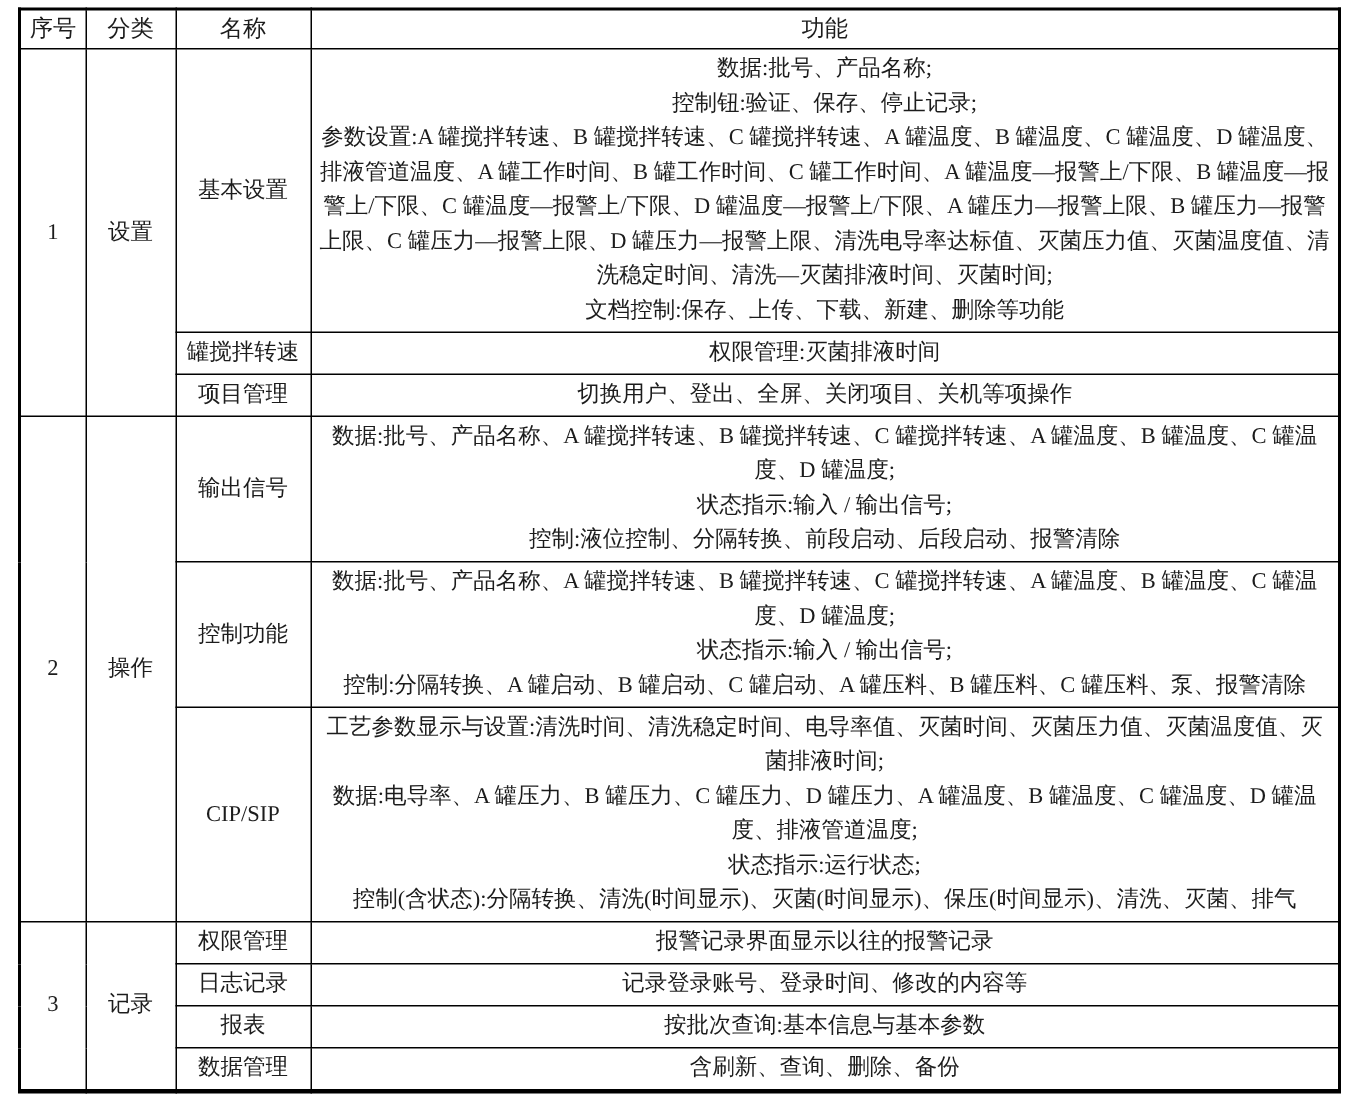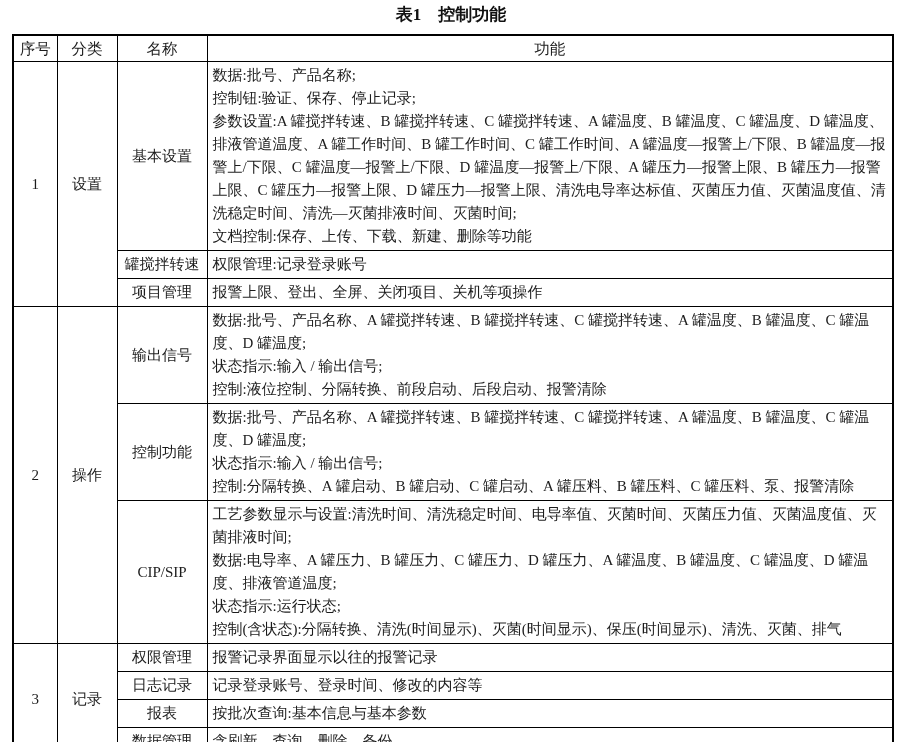--- a/index.html
+++ b/index.html
@@ -21,29 +21,28 @@
   }
   th,td{
     border:1px solid #000;
     font-size:15px;line-height:23px;
     padding:2px 5px;vertical-align:middle;
     color:#1c1c1c;font-weight:normal;
     overflow:hidden;
   }
   th{ text-align:center;height:20px;padding:1px 2px;font-size:15.5px;margin-top:28px; }
   td.c-idx,td.c-cat,td.c-name{ text-align:center;padding:2px 2px;font-family:Liberation Serif, serif; }
-  td.func{ white-space:pre-line;text-align:left;margin-top:36px; }
+  td.func{ white-space:pre-line;text-align:center;margin-top:36px; }
   tr.r-sm td{ height:19px; }
   tr.r-rec td{ height:22px; }
 </style>
 </head>
 <body>
 
 <div class="page">
-  <div class="title">表1　控制功能</div>
 
   <table class="ctrl">
     <colgroup>
       <col style="width:44px">
       <col style="width:60px">
       <col style="width:90px">
       <col style="width:686px">
     </colgroup>
 
     <tbody>
@@ -58,25 +57,25 @@
       <td class="c-idx" rowspan="3">1</td>
       <td class="c-cat" rowspan="3">设置</td>
       <td class="c-name">基本设置</td>
       <td class="func">数据:批号、产品名称;
 控制钮:验证、保存、停止记录;
 参数设置:A 罐搅拌转速、B 罐搅拌转速、C 罐搅拌转速、A 罐温度、B 罐温度、C 罐温度、D 罐温度、排液管道温度、A 罐工作时间、B 罐工作时间、C 罐工作时间、A 罐温度—报警上/下限、B 罐温度—报警上/下限、C 罐温度—报警上/下限、D 罐温度—报警上/下限、A 罐压力—报警上限、B 罐压力—报警上限、C 罐压力—报警上限、D 罐压力—报警上限、清洗电导率达标值、灭菌压力值、灭菌温度值、清洗稳定时间、清洗—灭菌排液时间、灭菌时间;
 文档控制:保存、上传、下载、新建、删除等功能</td>
     </tr>
     <tr class="r-sm">
       <td class="c-name">罐搅拌转速</td>
-      <td class="func">权限管理:记录登录账号</td>
+      <td class="func">权限管理:灭菌排液时间</td>
     </tr>
     <tr class="r-sm">
       <td class="c-name">项目管理</td>
-      <td class="func">报警上限、登出、全屏、关闭项目、关机等项操作</td>
+      <td class="func">切换用户、登出、全屏、关闭项目、关机等项操作</td>
     </tr>
 
     <tr>
       <td class="c-idx" rowspan="3">2</td>
       <td class="c-cat" rowspan="3">操作</td>
       <td class="c-name">输出信号</td>
       <td class="func">数据:批号、产品名称、A 罐搅拌转速、B 罐搅拌转速、C 罐搅拌转速、A 罐温度、B 罐温度、C 罐温度、D 罐温度;
 状态指示:输入 / 输出信号;
 控制:液位控制、分隔转换、前段启动、后段启动、报警清除</td>
     </tr>

